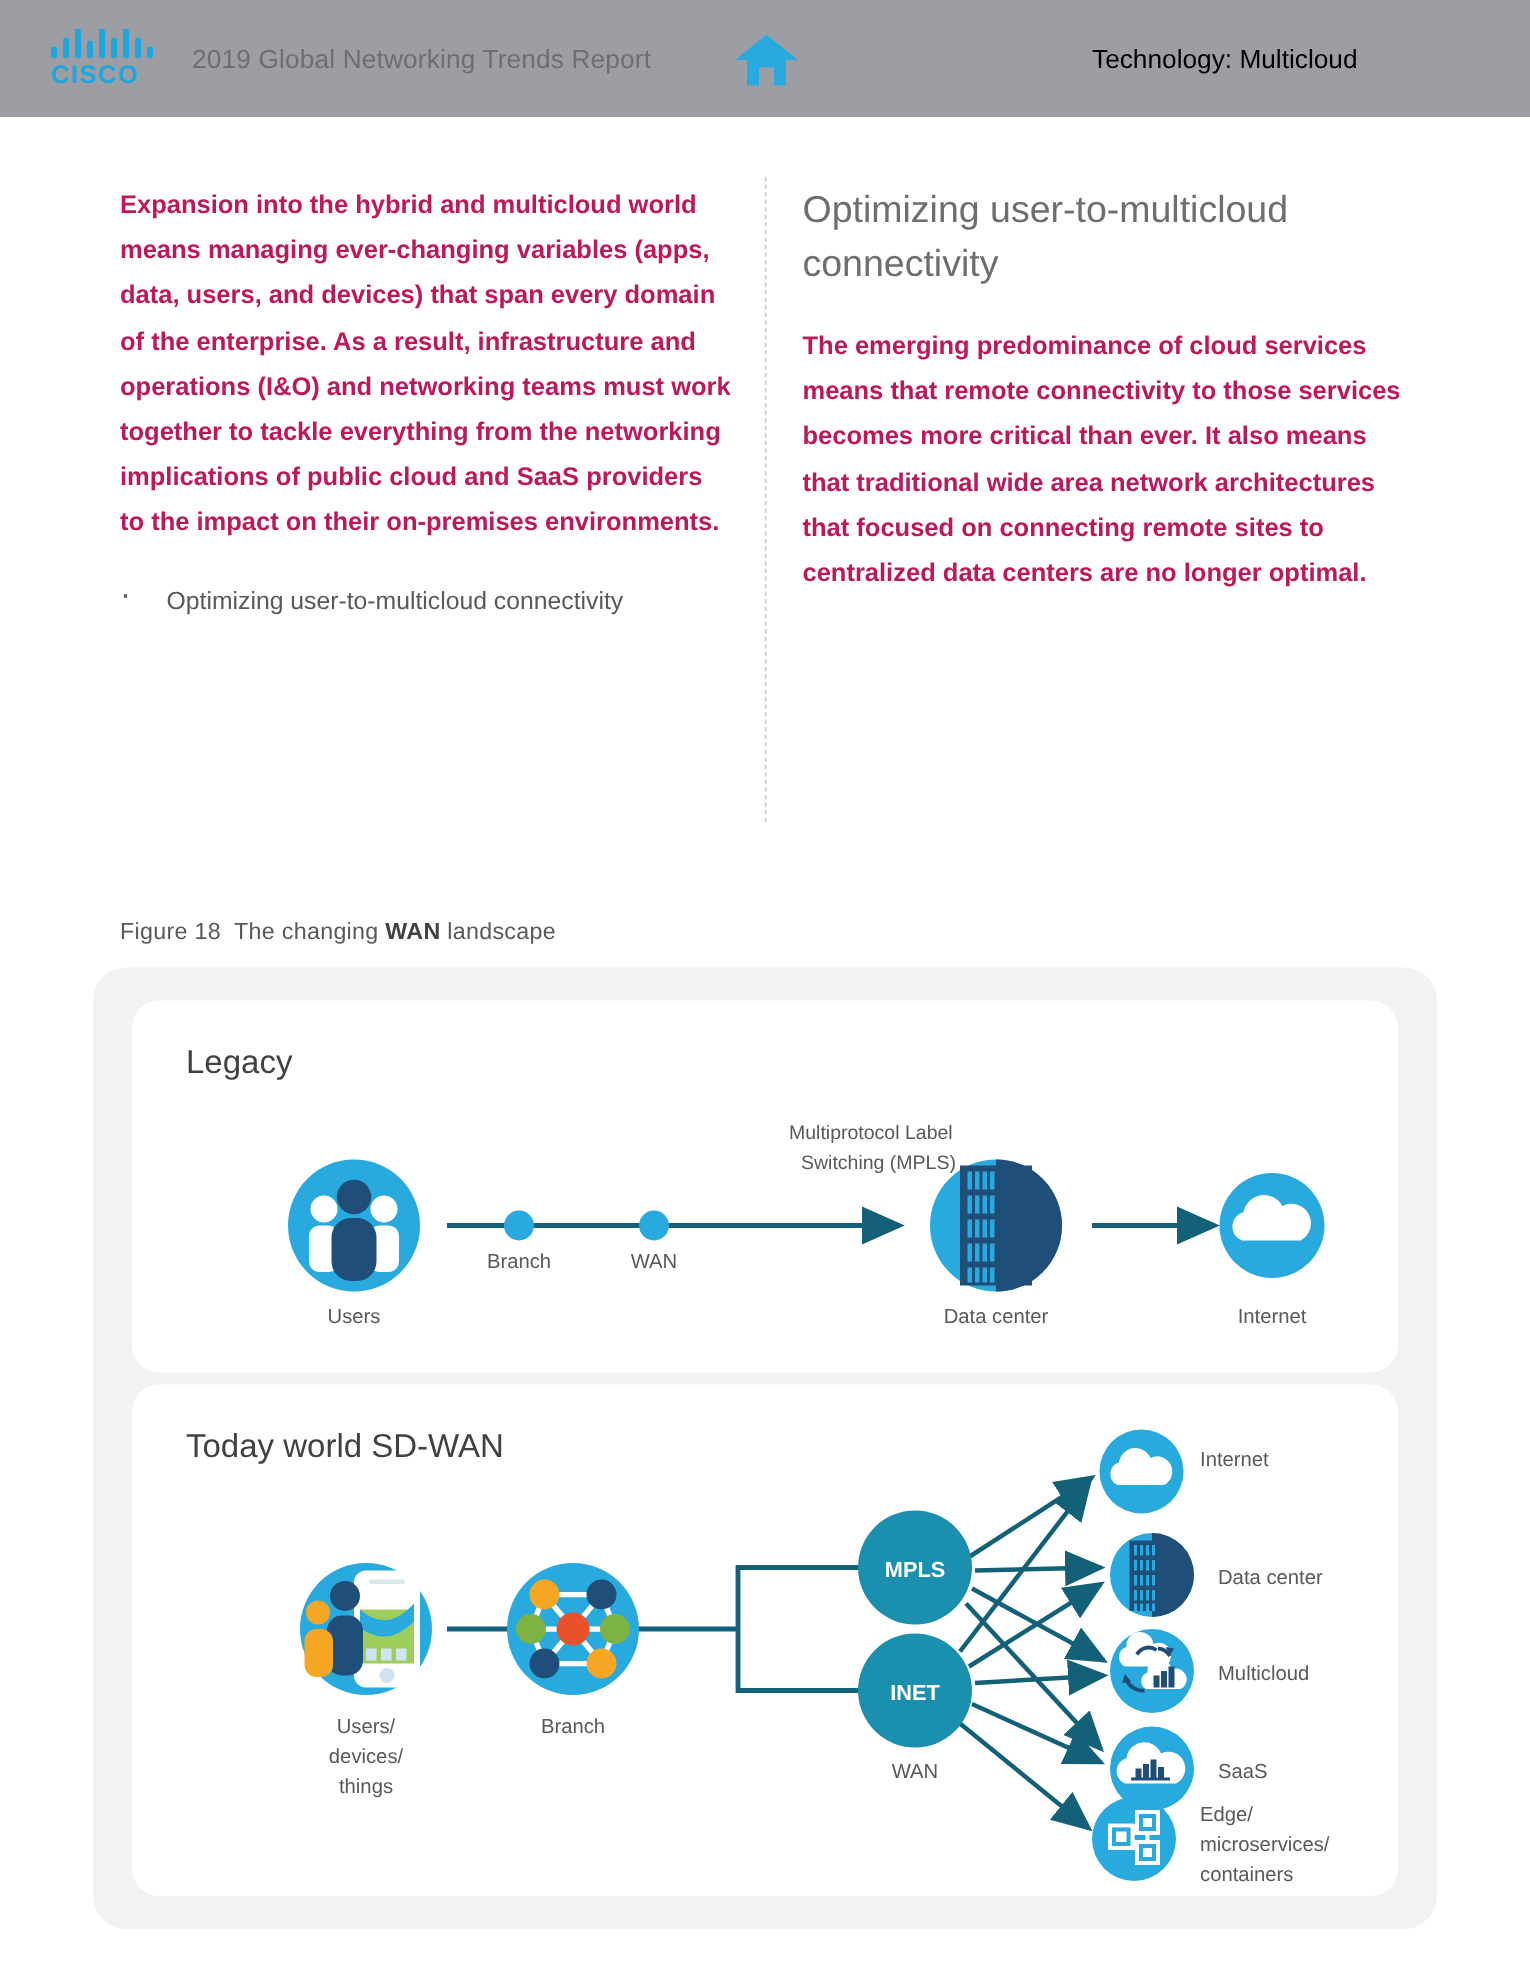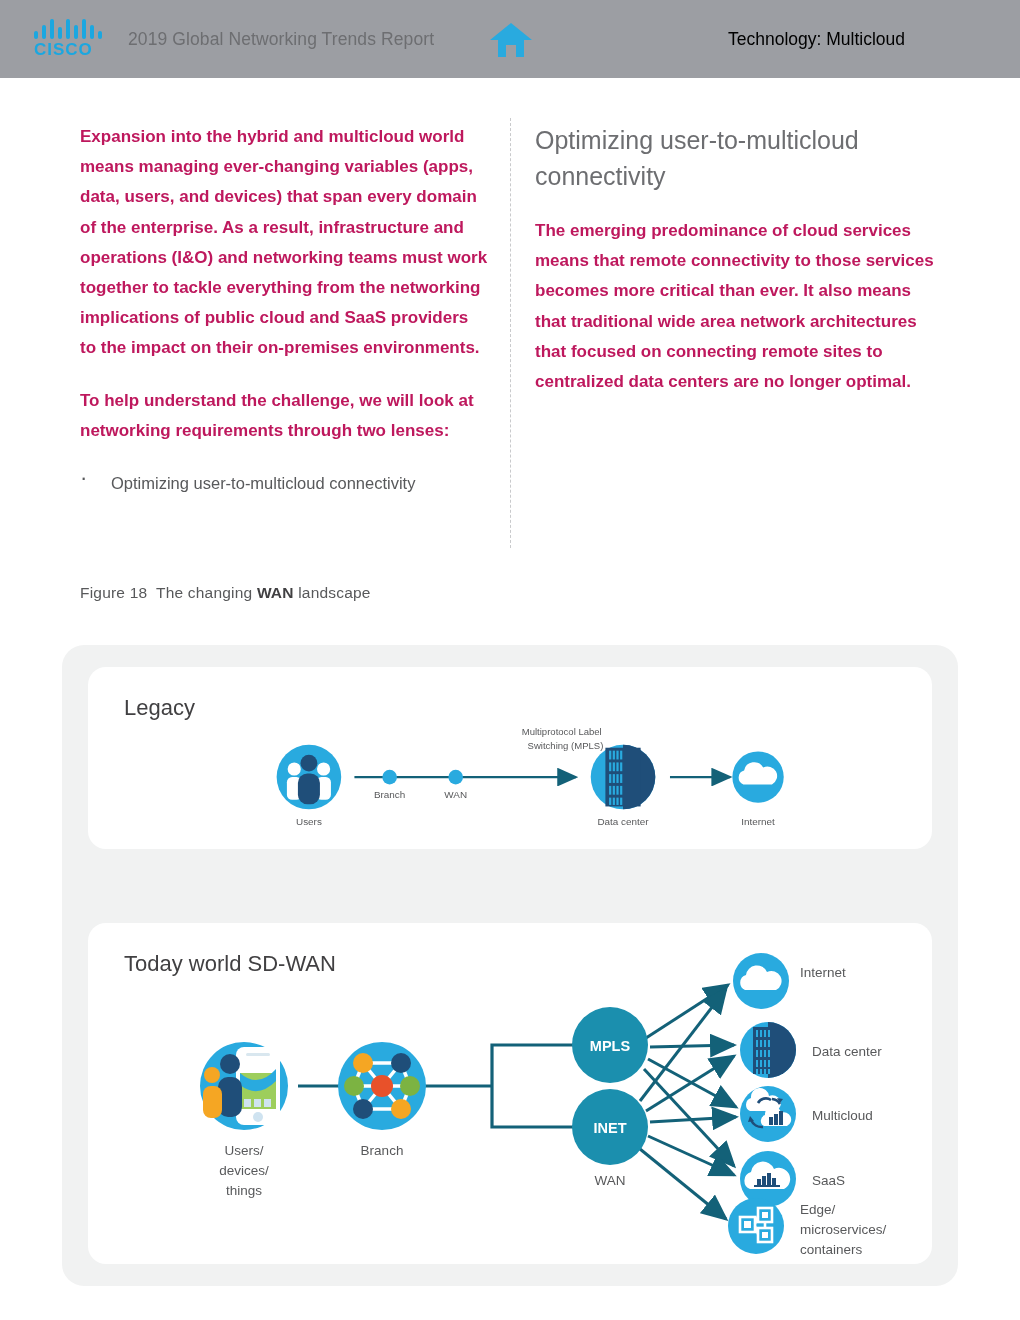--- a/index.html
+++ b/index.html
@@ -64,35 +64,35 @@
     position:relative; padding-left:31px; margin-bottom:13px;
     font-size:16.5px; line-height:30px; color:#58595b;
   }
   ul.lens-list li::before {
     content:"·"; position:absolute; left:0; top:-5px;
     font-size:22px; color:#58595b; line-height:30px;
   }
 
   
   .fig-caption {
-    position:absolute; left:80px; top:584px;
+    position:absolute; left:80px; top:613px;
     font-size:15.5px; color:#58595b; letter-spacing:.2px;
   }
   .fig-caption b { font-weight:bold; color:#414042; }
 
   .fig-outer {
     position:absolute; left:62px; top:645px;
     width:896px; height:641px;
     background:#f1f2f2; border-radius:22px;
   }
   .panel {
     position:absolute; left:26px; width:844px;
     background:#ffffff; border-radius:18px;
   }
-  .panel-legacy { top:22px; height:182px; }
+  .panel-legacy { top:22px; height:248px; }
   .panel-sdwan  { top:278px; height:341px; }
   .panel-title {
     position:absolute; left:36px; top:28px;
     font-size:22px; color:#414042; font-weight:400;
   }
 
   .svg-stage { position:absolute; left:0; top:0; width:100%; height:100%; }
 
   .node-label {
     font-family:"Liberation Sans", sans-serif;
@@ -136,21 +136,20 @@
     <svg width="44" height="38" viewBox="0 0 44 38">
       <path d="M22 2 L43 19 L35 19 L35 36 L27 36 L27 24 L17 24 L17 36 L9 36 L9 19 L1 19 Z" fill="#29aadf"></path>
     </svg>
   </div>
 
   <div class="header-right">Technology: Multicloud</div>
 </div>
 
 <div class="col-left">
   <p class="body-text">Expansion into the hybrid and multicloud world means managing ever-changing variables (apps, data, users, and devices) that span every domain of the enterprise. As a result, infrastructure and operations (I&amp;O) and networking teams must work together to tackle everything from the networking implications of public cloud and SaaS providers to the impact on their on-premises environments.</p>
-  <p class="body-text">To help understand the challenge, we will look at networking requirements through two lenses:</p>
   <ul class="lens-list">
     <li>Optimizing user-to-multicloud connectivity</li>
   </ul>
 </div>
 
 <div class="col-divider"></div>
 
 <div class="col-right">
   <h2 class="h2">Optimizing user-to-multicloud connectivity</h2>
   <p class="body-text">The emerging predominance of cloud services means that remote connectivity to those services becomes more critical than ever. It also means that traditional wide area network architectures that focused on connecting remote sites to centralized data centers are no longer optimal.</p>

